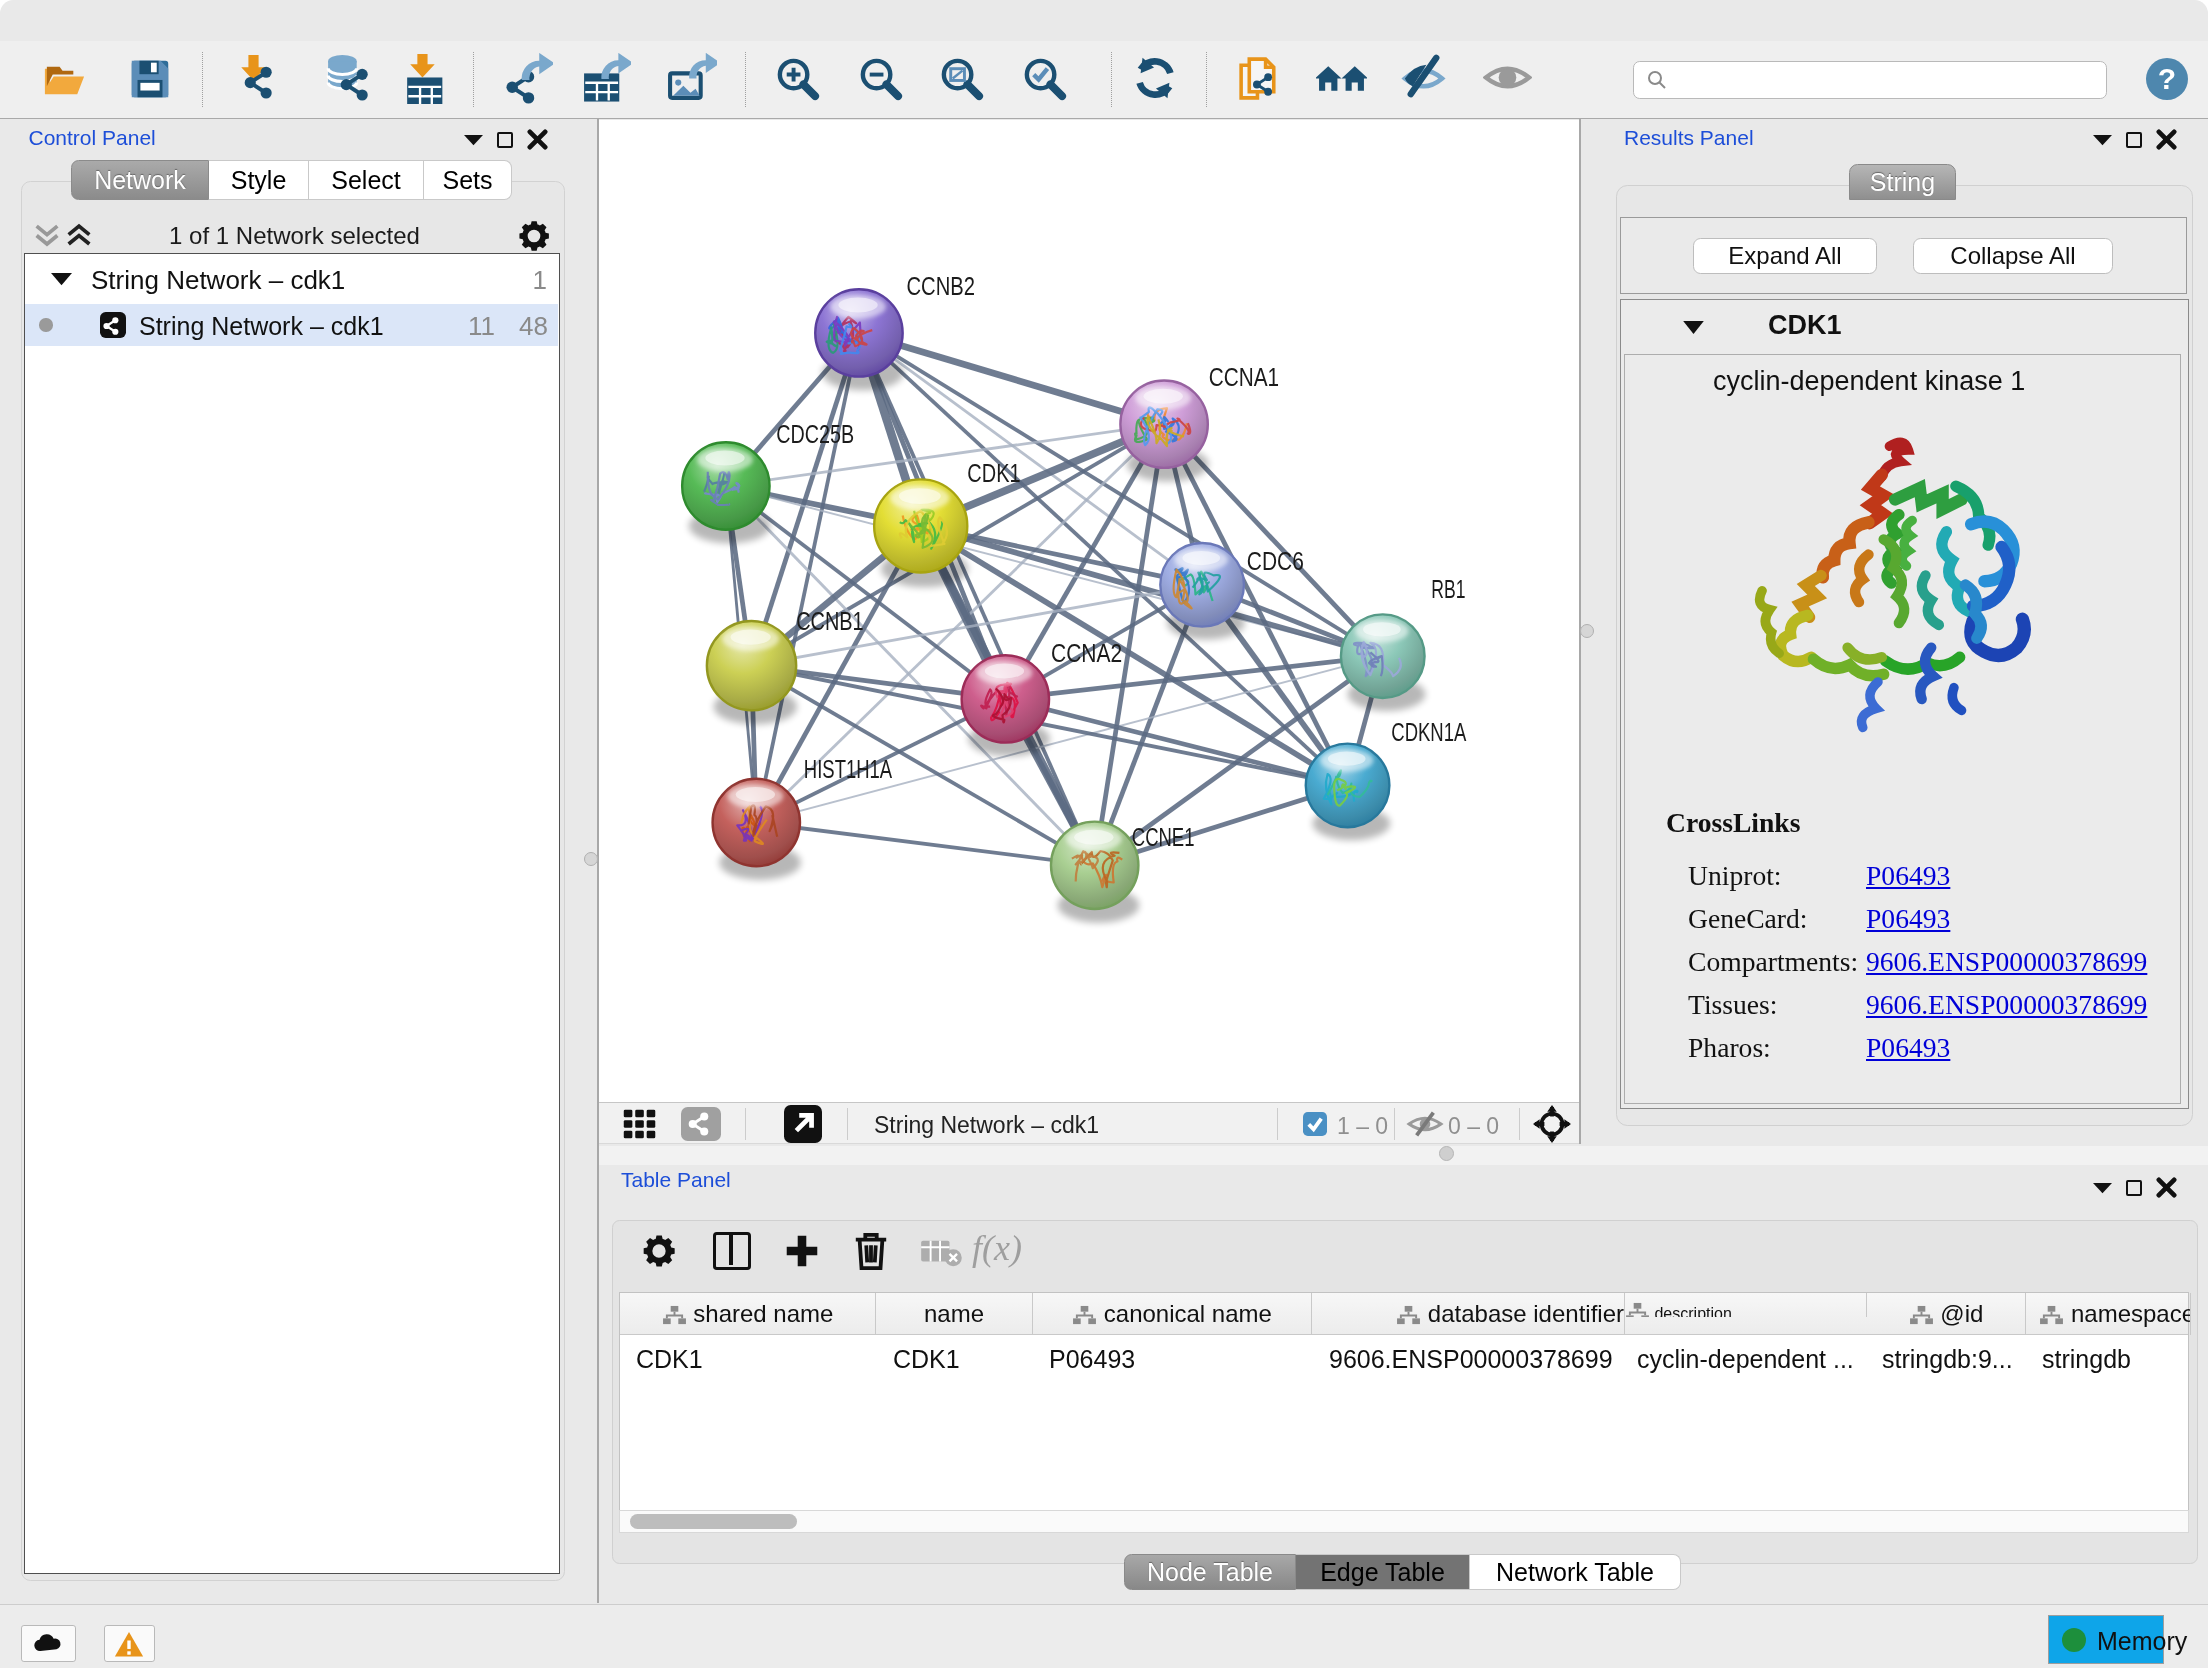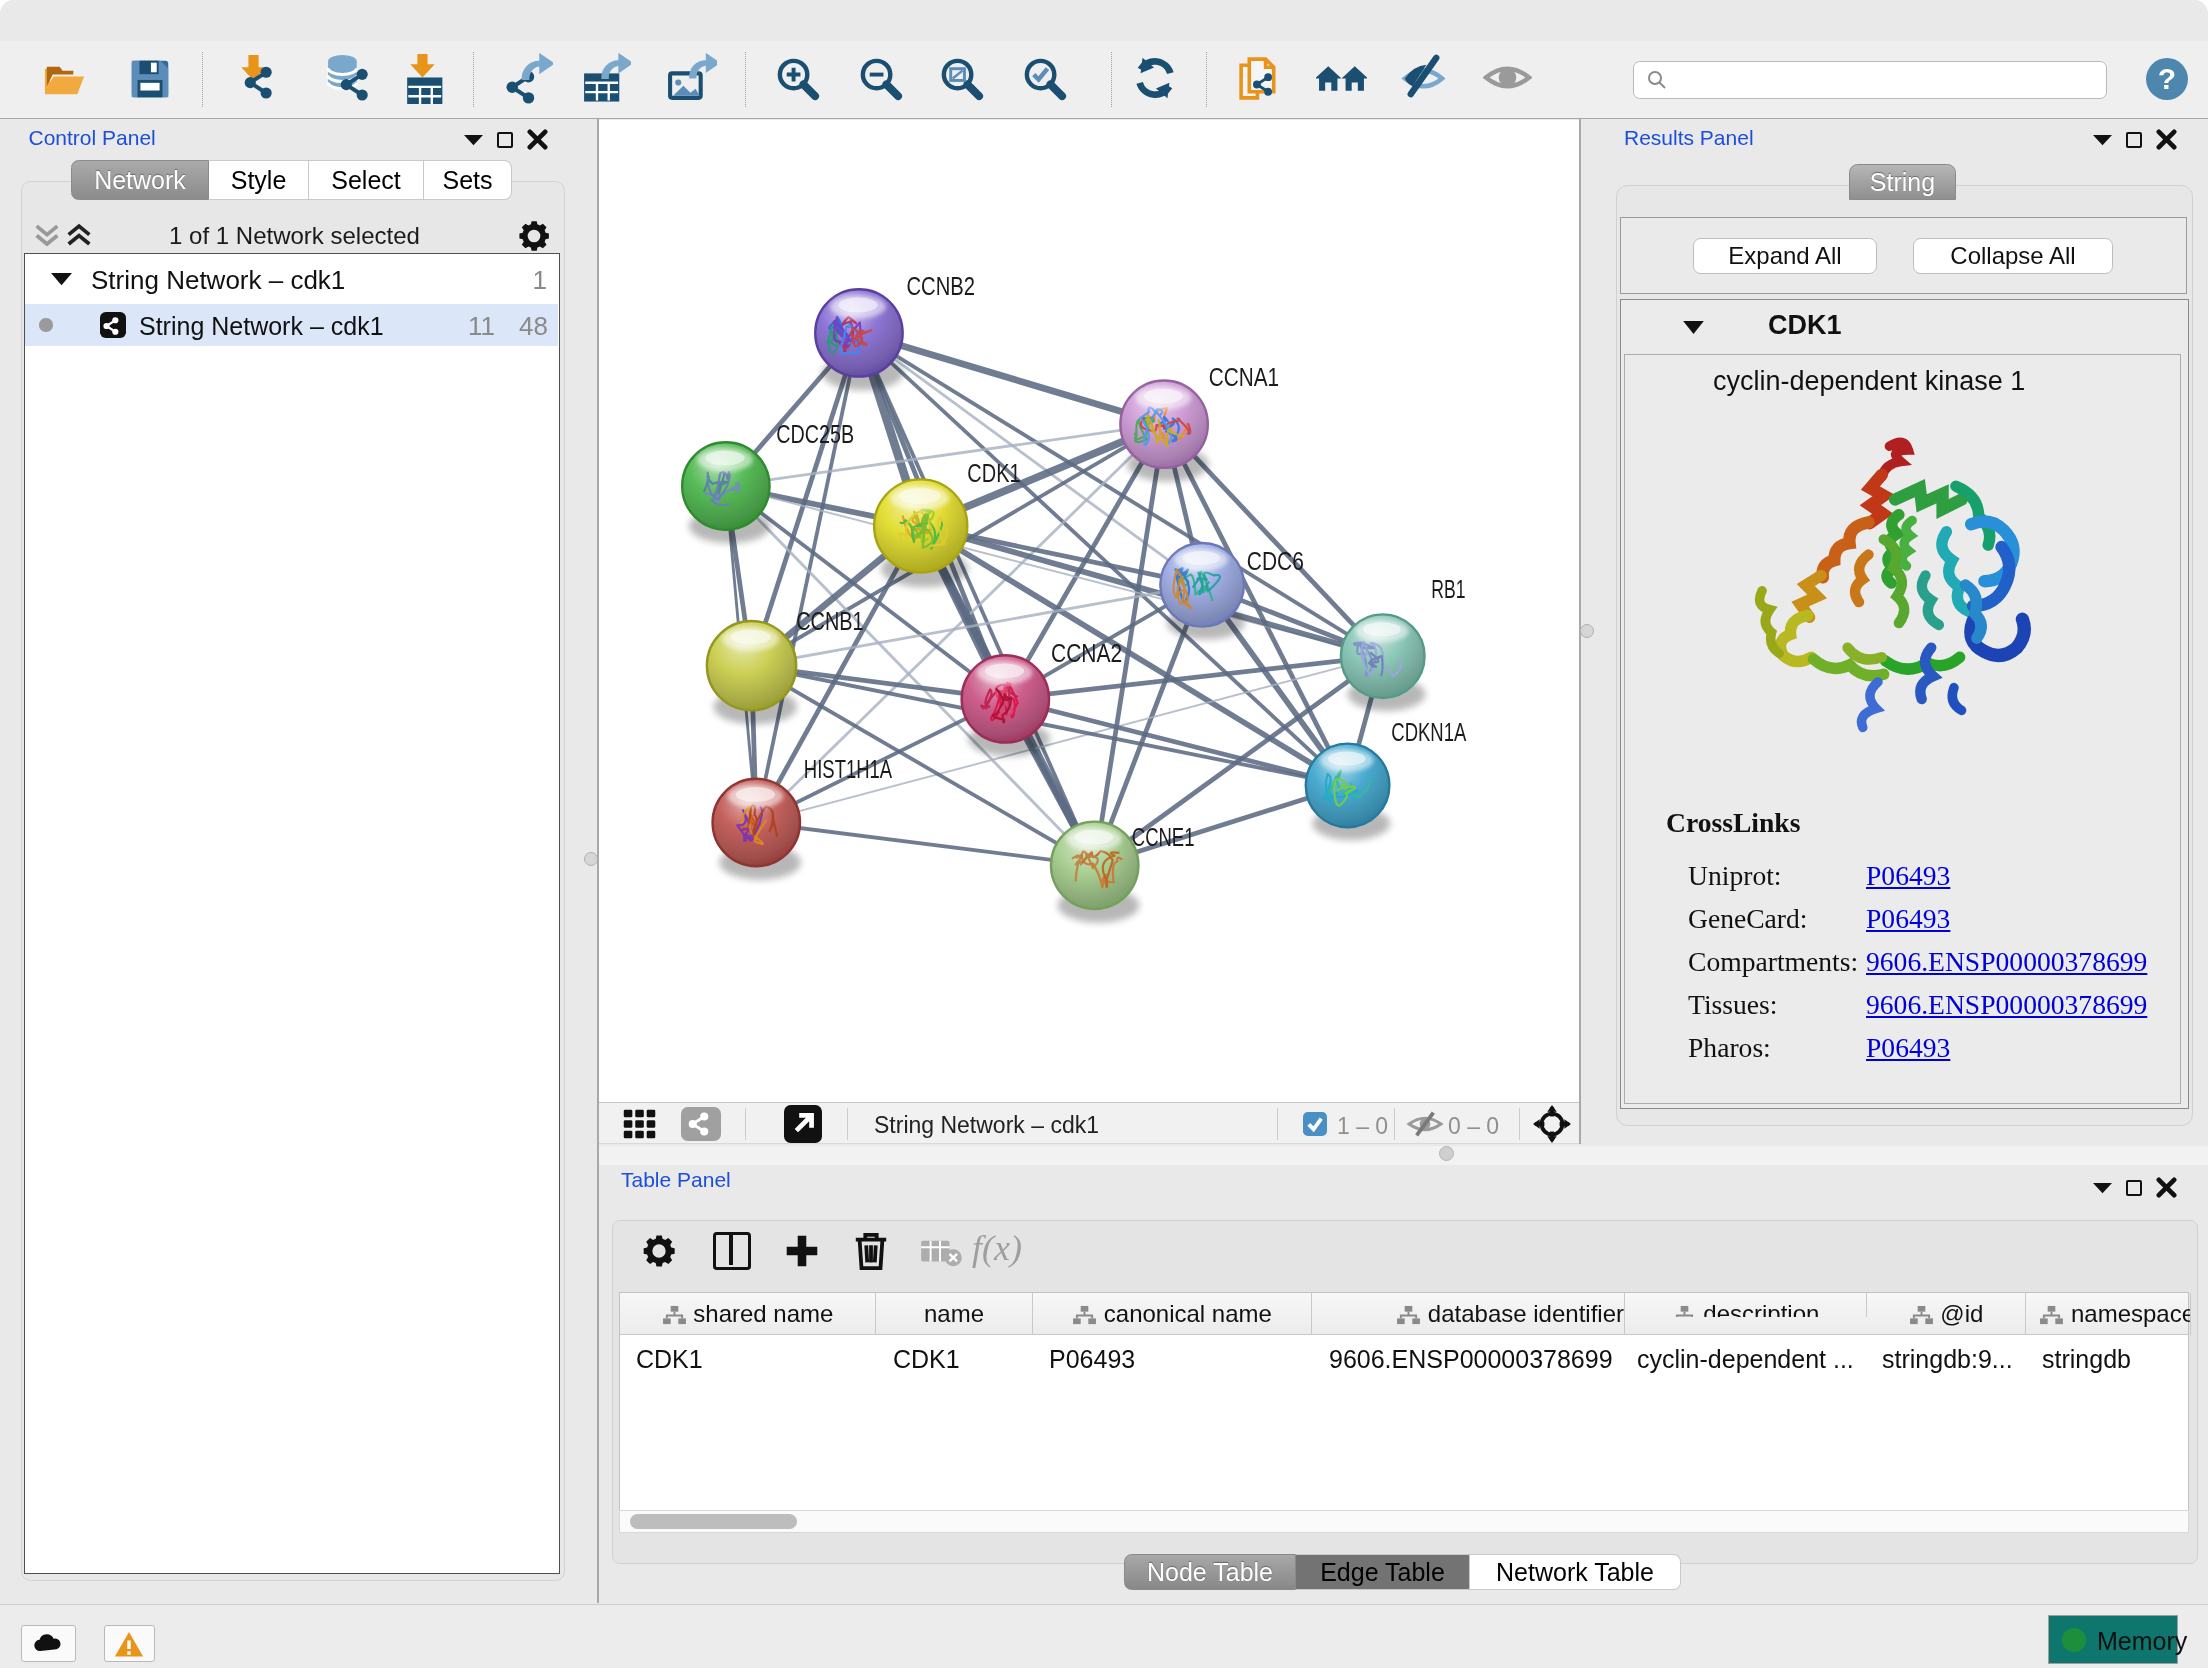--- a/index.html
+++ b/index.html
@@ -630,21 +630,21 @@
             <path d="M13 7 L13 11 M5 14 L5 11 L21 11 L21 14" stroke="#8a8a8a" stroke-width="2" fill="none"></path>
           </svg> canonical name</div>
         <div style="position:absolute;left:691px;top:0;width:314px;height:42px;border-right:1.9px solid #c9c9c9;text-align:right;line-height:42px;font-size:24px;color:#111;overflow:hidden;white-space:nowrap"><svg width="25" height="21" viewBox="0 0 26 22" style="vertical-align:-3.8px">
             <g fill="#8a8a8a">
               <rect x="9" y="1" width="8" height="6"></rect>
               <rect x="1" y="14" width="8" height="6"></rect>
               <rect x="17" y="14" width="8" height="6"></rect>
             </g>
             <path d="M13 7 L13 11 M5 14 L5 11 L21 11 L21 14" stroke="#8a8a8a" stroke-width="2" fill="none"></path>
           </svg> database identifier</div>
-        <div style="position:absolute;left:1005px;top:0;width:242px;height:24px;border-right:1.9px solid #c9c9c9;text-align:center;line-height:42px;font-size:24px;color:#111;overflow:hidden;white-space:nowrap"><svg width="25" height="21" viewBox="0 0 26 22" style="vertical-align:-3.8px">
+        <div style="position:absolute;left:1005px;top:0;width:242px;height:24px;border-right:1.9px solid #c9c9c9;line-height:42px;font-size:16px;color:#111;overflow:hidden;white-space:nowrap"><svg width="25" height="21" viewBox="0 0 26 22" style="vertical-align:-3.8px">
             <g fill="#8a8a8a">
               <rect x="9" y="1" width="8" height="6"></rect>
               <rect x="1" y="14" width="8" height="6"></rect>
               <rect x="17" y="14" width="8" height="6"></rect>
             </g>
             <path d="M13 7 L13 11 M5 14 L5 11 L21 11 L21 14" stroke="#8a8a8a" stroke-width="2" fill="none"></path>
           </svg> description</div>
         <div style="position:absolute;left:1247px;top:0;width:159px;height:42px;border-right:1.9px solid #c9c9c9;text-align:center;line-height:42px;font-size:24px;color:#111;overflow:hidden;white-space:nowrap"><svg width="25" height="21" viewBox="0 0 26 22" style="vertical-align:-3.8px">
             <g fill="#8a8a8a">
               <rect x="9" y="1" width="8" height="6"></rect>
@@ -686,18 +686,18 @@
           <path fill="#111" d="M10 20 a6 6 0 0 1 -1 -12 a8 8 0 0 1 15 -1 a5.5 5.5 0 0 1 3 11 z"></path>
         </svg>
  </div>
  <div class="abs" style="left:104px;top:20px;width:51px;height:37px;background:#fafafa;border:1.9px solid #b9b9b9;border-radius:2.9px">
   <svg viewBox="0 0 34 30" width="32" height="28.5" style="position:absolute;left:7.6px;top:3.8px">
           <path d="M17 2 L32 28 L2 28 Z" fill="#e8941a"></path>
           <rect x="15.2" y="11" width="3.6" height="9" fill="#fff"></rect>
           <rect x="15.2" y="22.5" width="3.6" height="3.6" fill="#fff"></rect>
         </svg>
  </div>
- <div class="abs" style="left:2048px;top:9.5px;width:130px;height:49px;background:#0f766e;border:1.9px solid #9e9e9e">
+ <div class="abs" style="left:2048px;top:9.5px;width:116px;height:49px;background:#0ea5e9;border:1.9px solid #9e9e9e">
   <div style="position:absolute;left:13.3px;top:12.4px;width:24px;height:24px;border-radius:50%;background:#1d8f3c"></div>
   <div style="position:absolute;left:48px;top:11.4px;font-size:25px;color:#111">Memory</div>
  </div>
 </div>
   </div>
 
 </body></html>

